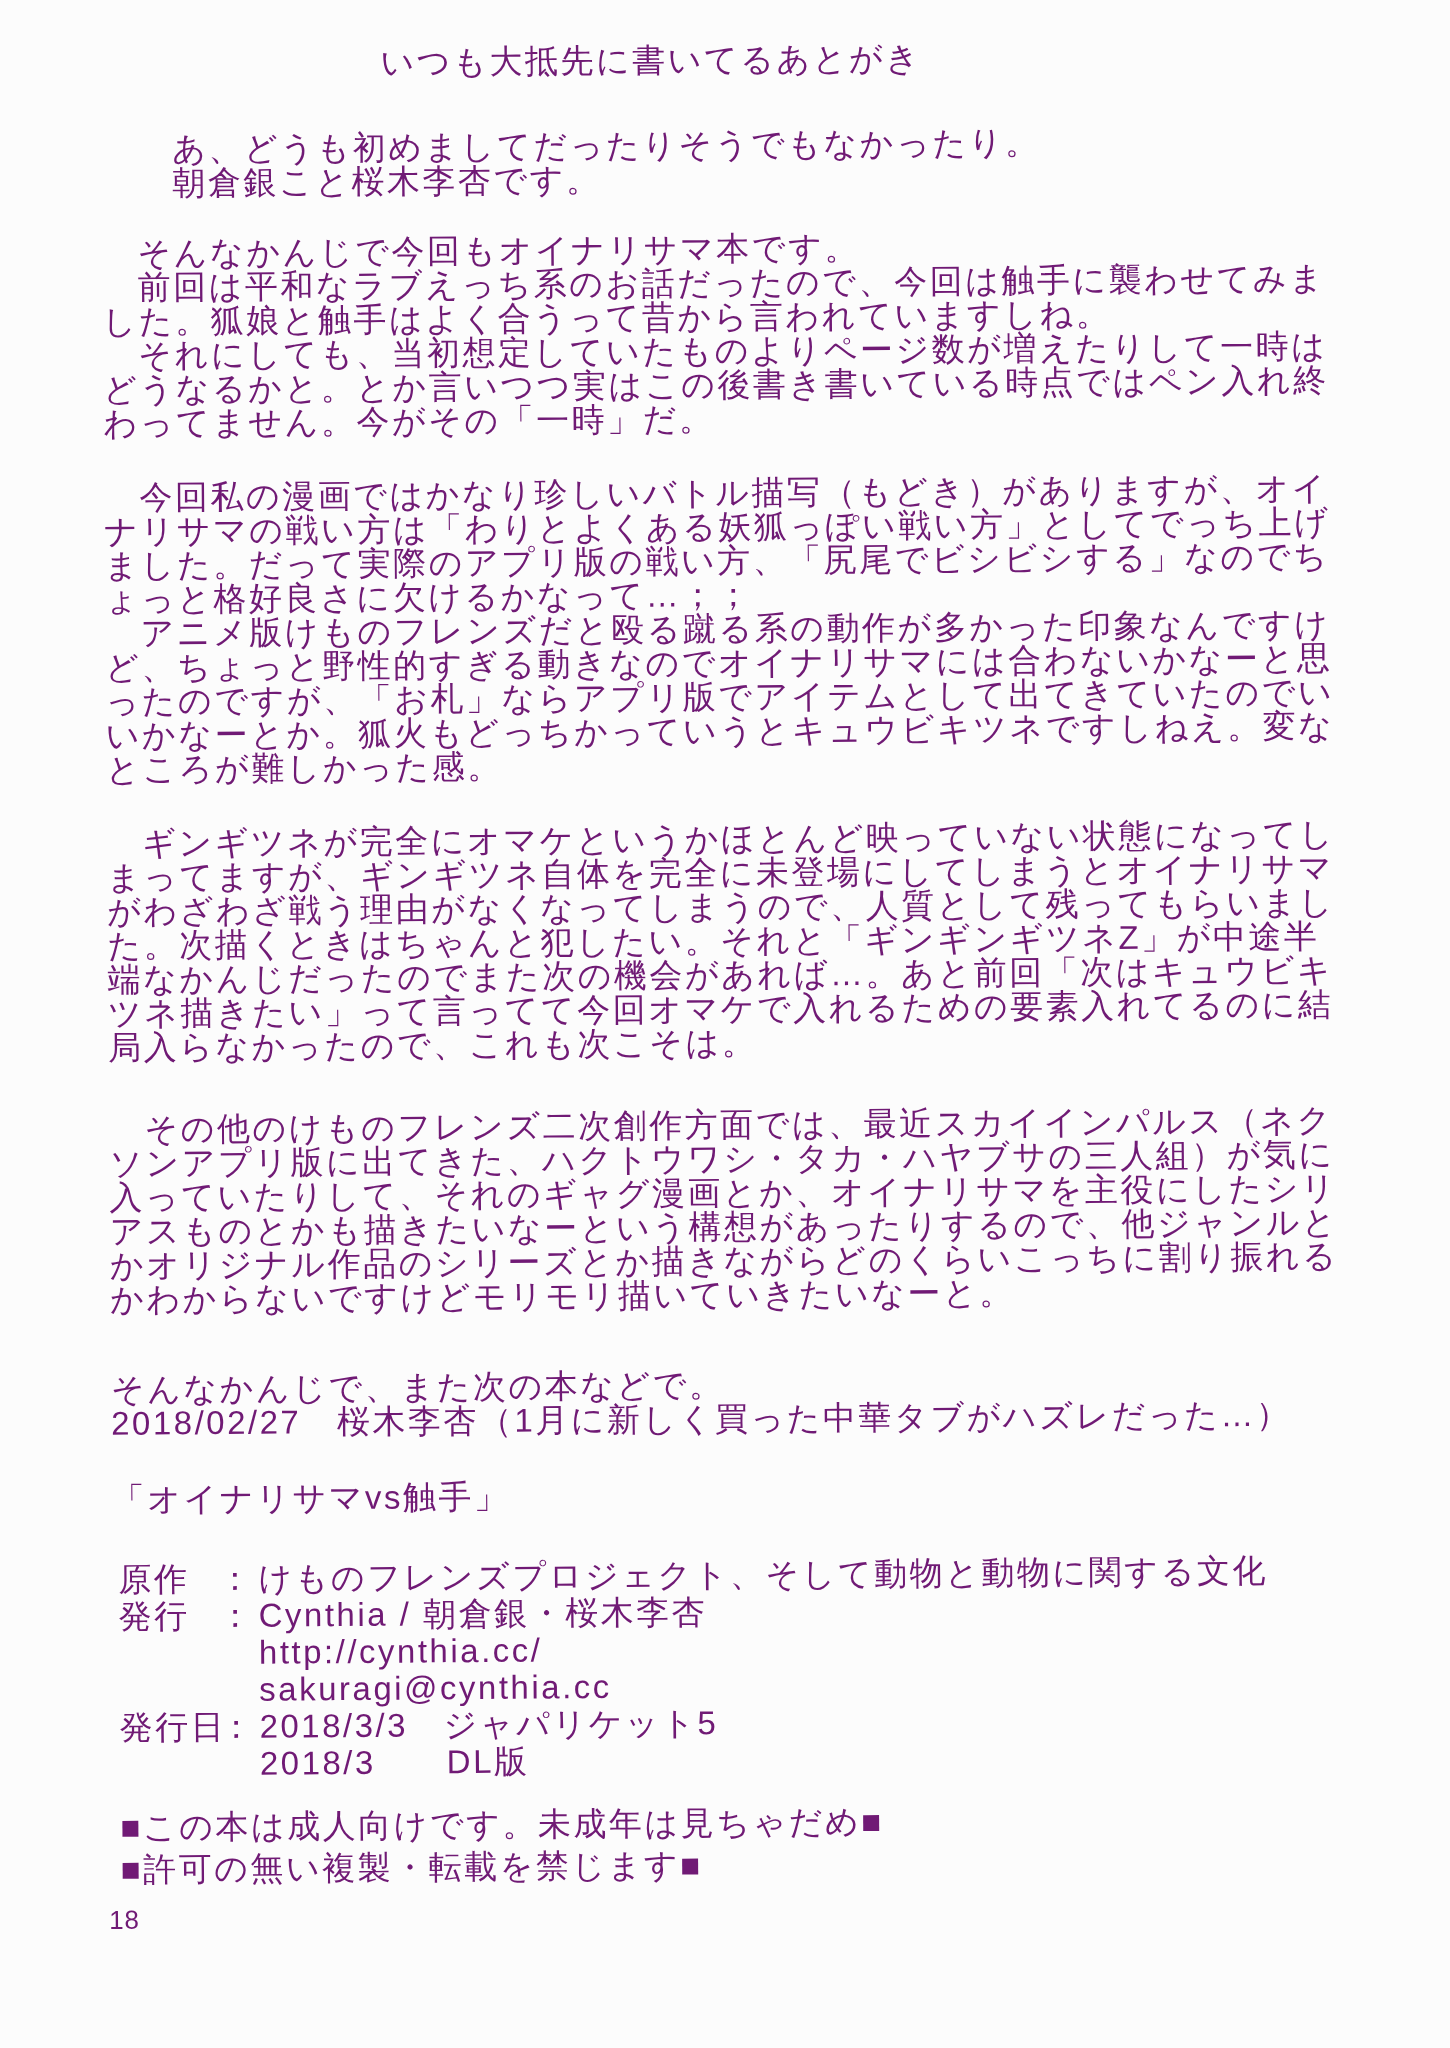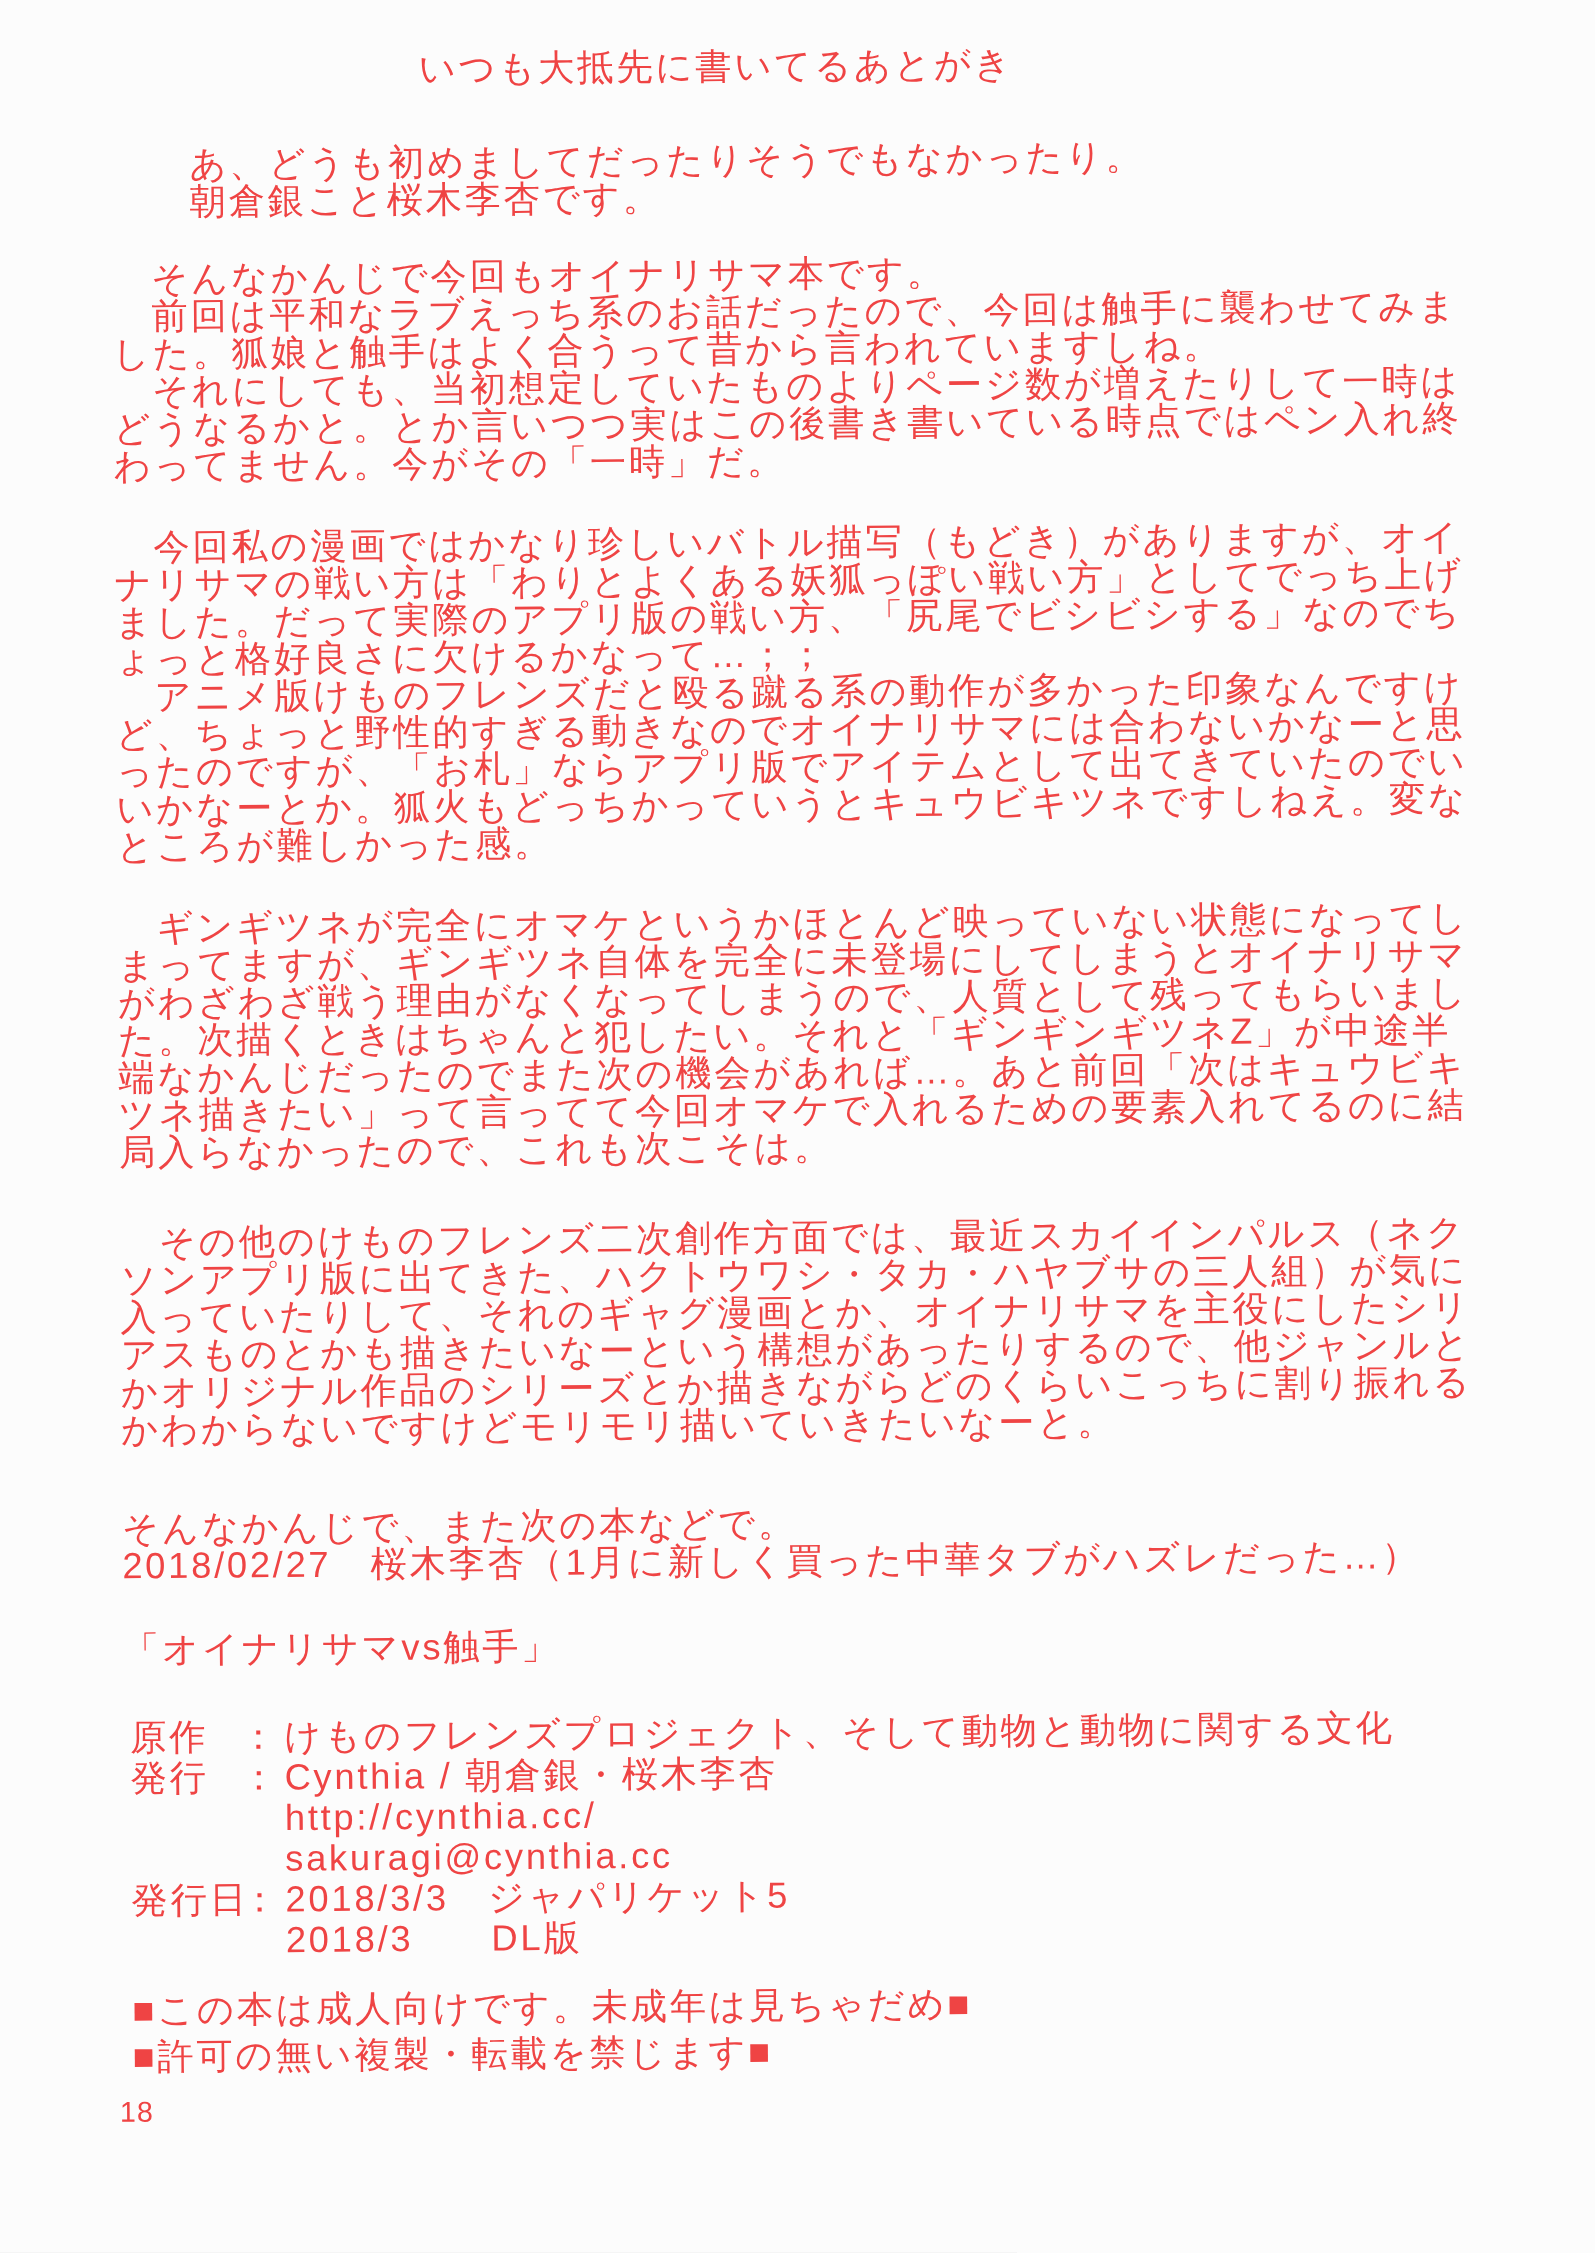--- a/index.html
+++ b/index.html
@@ -6,21 +6,21 @@
     margin: 0;
     padding: 0;
     background: #e9e9e9;
   }
   .page {
     position: relative;
     width: 1450px;
     height: 2048px;
     margin: 0 auto;
     background: #fcfcfc;
-    color: #ef4444;
+    color: #701a75;
     font-family: "Liberation Sans", sans-serif;
     overflow: hidden;
   }
   .content {
     position: absolute;
     top: 0;
     left: 0;
     width: 1310px;
     padding: 42px 40px 0 100px;
     transform: rotate(-0.45deg);

